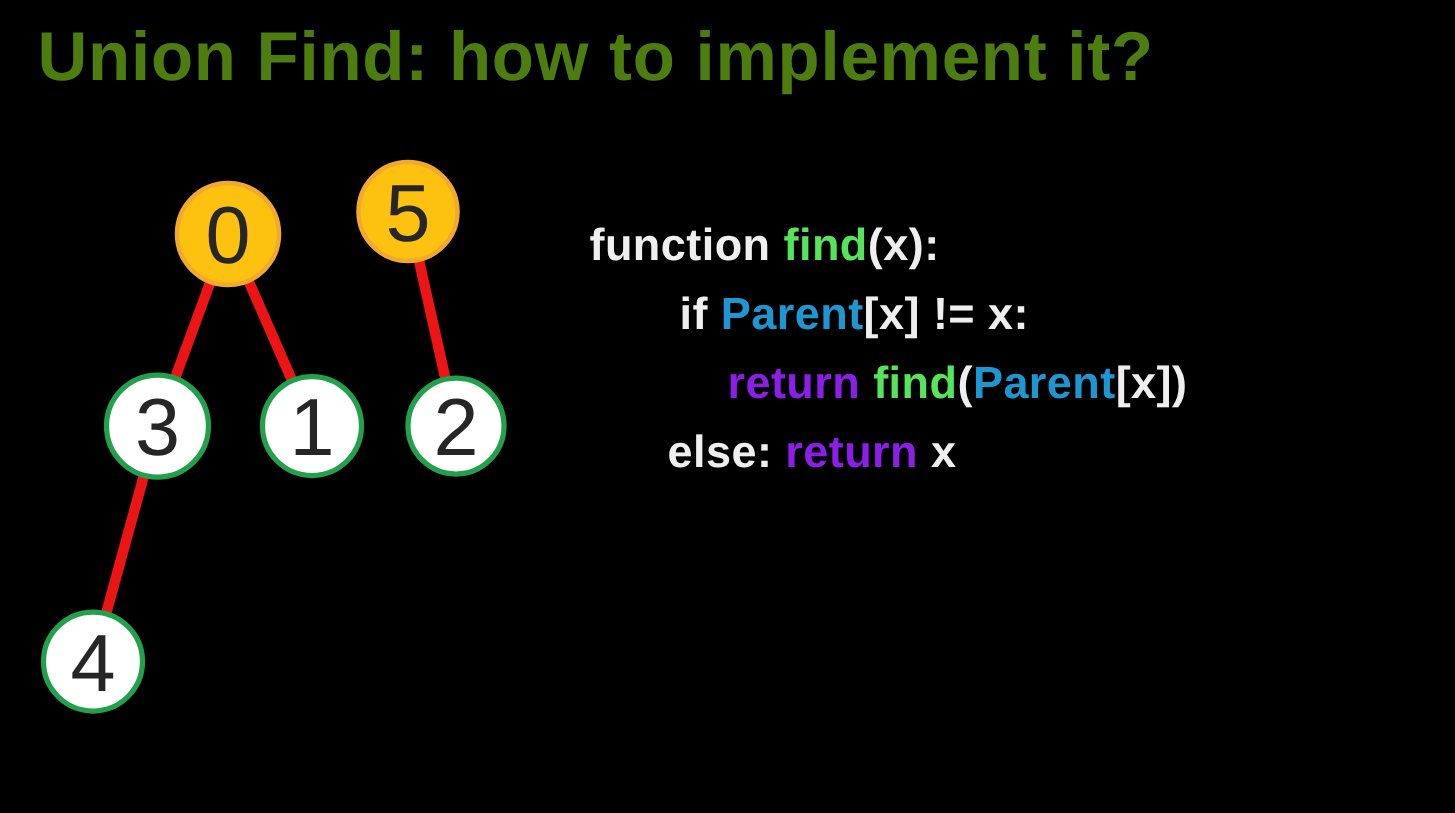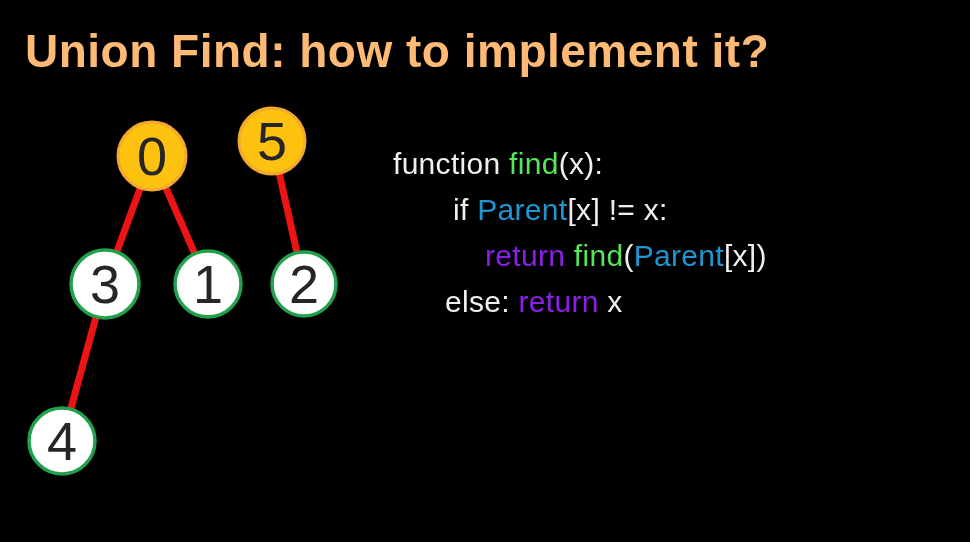--- a/index.html
+++ b/index.html
@@ -11,42 +11,42 @@
     position: relative;
     width: 970px;
     height: 542px;
     background: #000000;
     overflow: hidden;
     font-family: "Liberation Sans", sans-serif;
   }
   .slide-title {
     position: absolute;
     left: 25px;
-    top: 24px;
+    top: 10px;
     font-size: 46px;
     font-weight: 700;
     letter-spacing: 0.5px;
-    color: #fdba74;
+    color: #4d7c0f;
     white-space: nowrap;
   }
   .tree-svg {
     position: absolute;
     left: 0;
     top: 0;
   }
   .tree-svg text {
     font-family: "Liberation Sans", sans-serif;
     font-weight: 500;
   }
   .code-block {
     position: absolute;
     left: 393px;
     top: 141px;
     font-size: 30px;
-    font-weight: 400;
+    font-weight: 700;
     letter-spacing: 0.3px;
     white-space: pre;
   }
   .code-line {
     height: 46px;
     line-height: 46px;
   }
 </style>
 </head>
 <body>

